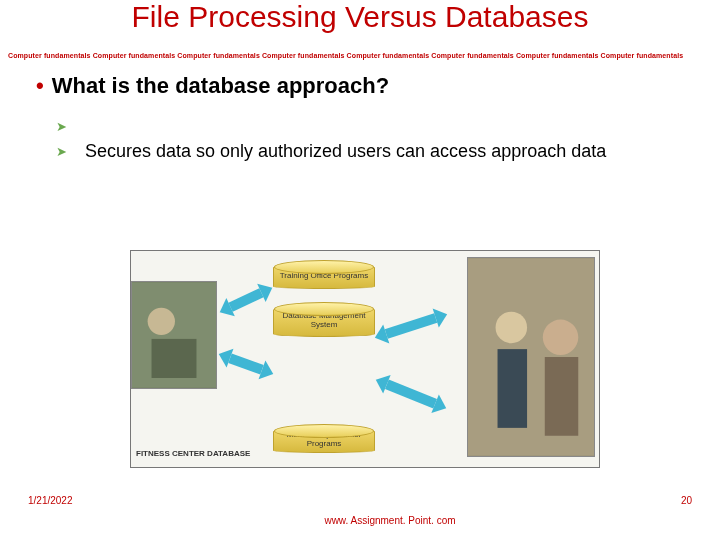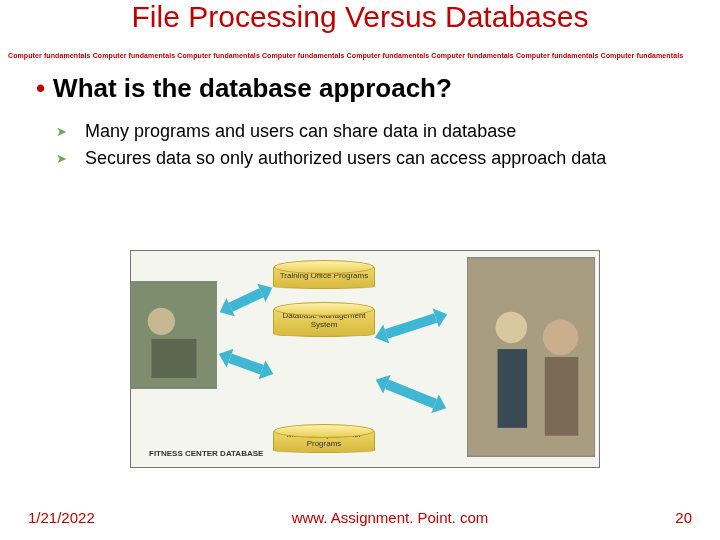--- a/index.html
+++ b/index.html
@@ -22,21 +22,21 @@
     .watermark {
       font-size: 7px;
       color: #c00000;
       font-weight: bold;
       white-space: nowrap;
       overflow: hidden;
       padding: 18px 8px 8px 8px;
       letter-spacing: 0.1px;
     }
     .bullet-h1 {
-      font-size: 26px;
+      font-size: 22px;
       font-weight: bold;
       color: #000;
       padding: 6px 8px 16px 36px;
     }
     .bullet-h1-dot { color: #c00000; margin-right: 8px; }
     .sub-list { padding-left: 56px; }
     .sub-item {
       display: flex;
       align-items: flex-start;
       font-size: 18px;
@@ -111,52 +111,51 @@
     }
     .cyl1 { top: 14px; height: 24px; }
     .cyl2 { top: 56px; height: 30px; }
     .cyl3 { top: 104px; height: 60px; line-height:1.2; }
     .cyl4 { top: 178px; height: 24px; }
     .db-caption {
       position: absolute;
       font-size: 8px;
       font-weight: bold;
       color: #333;
-      left: 18px;
+      left: 5px;
       top: 198px;
     }
     .footer {
       position: absolute;
       bottom: 14px;
       left: 0; right: 0;
       display: flex;
       justify-content: space-between;
       padding: 0 28px;
-      font-size: 15px;
+      font-size: 10px;
       color: #c00000;
     }
-    .footer-center { color: #c00000; flex:1; text-align:center; }
+    .footer-center { color: #c00000; flex:1; text-align:center;margin-top:20px; }
     .footer-left { text-align:left; width:120px;}
     .footer-right { text-align:right; width:60px;}
   </style>
 </head>
 <body>
 
 <h1 class="slide-title">File Processing Versus Databases</h1>
 
 <div class="watermark">Computer fundamentals Computer fundamentals Computer fundamentals Computer fundamentals Computer fundamentals Computer fundamentals Computer fundamentals Computer fundamentals</div>
 
 <div class="bullet-h1">
   <span class="bullet-h1-dot">•</span><span>What is the database approach?</span>
 </div>
 
 <div class="sub-list">
   <div class="sub-item">
     <span class="sub-arrow">➤</span>
-    <span>Many programs and users can share data in database</span>
   </div>
   <div class="sub-item">
     <span class="sub-arrow">➤</span>
     <span>Secures data so only authorized users can access approach data</span>
   </div>
 </div>
 
 <div class="diagram">
   <div class="photo photo-left">
     <svg viewBox="0 0 86 108">

